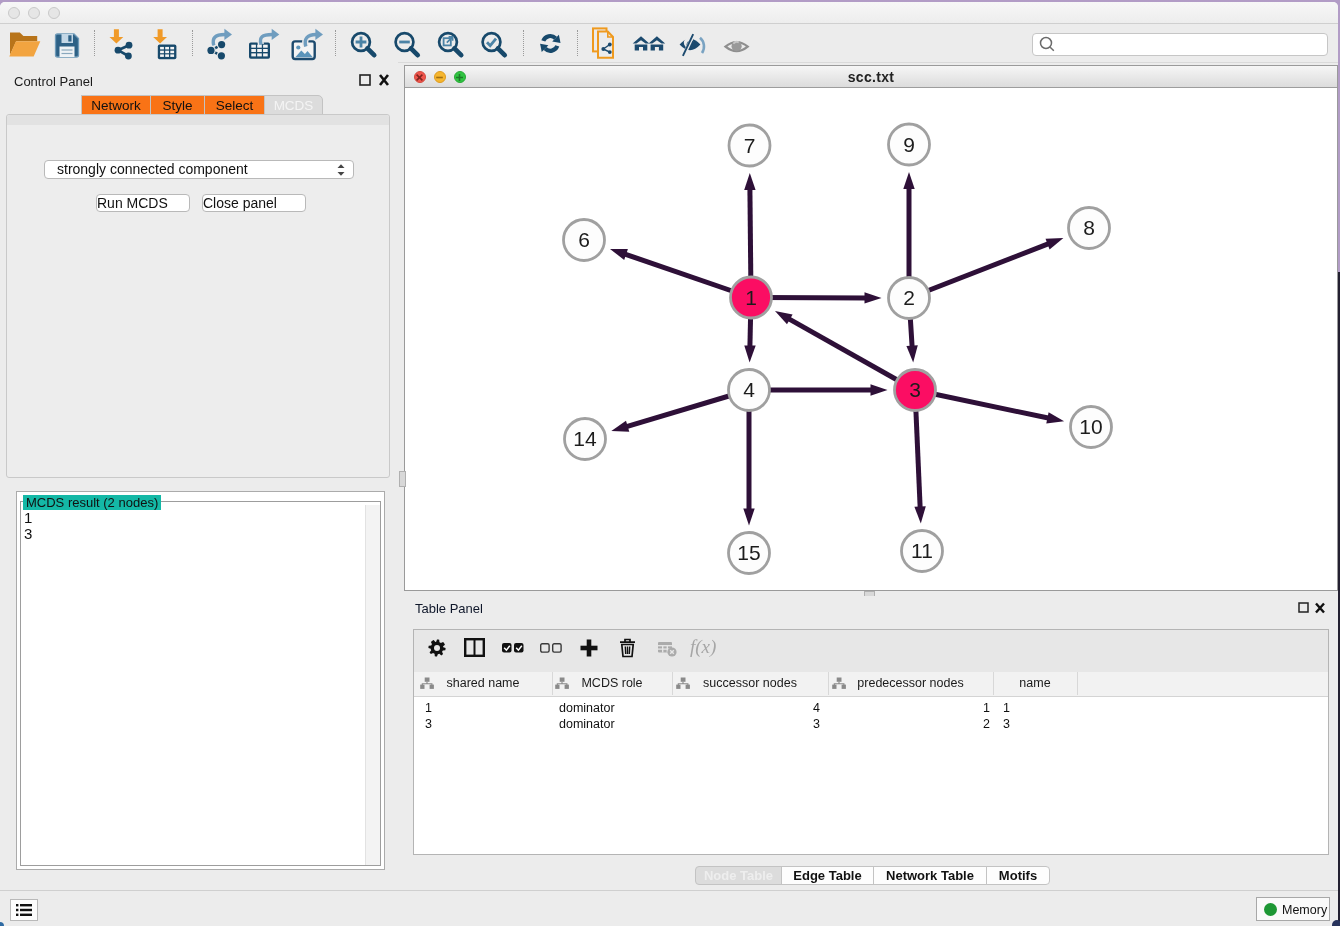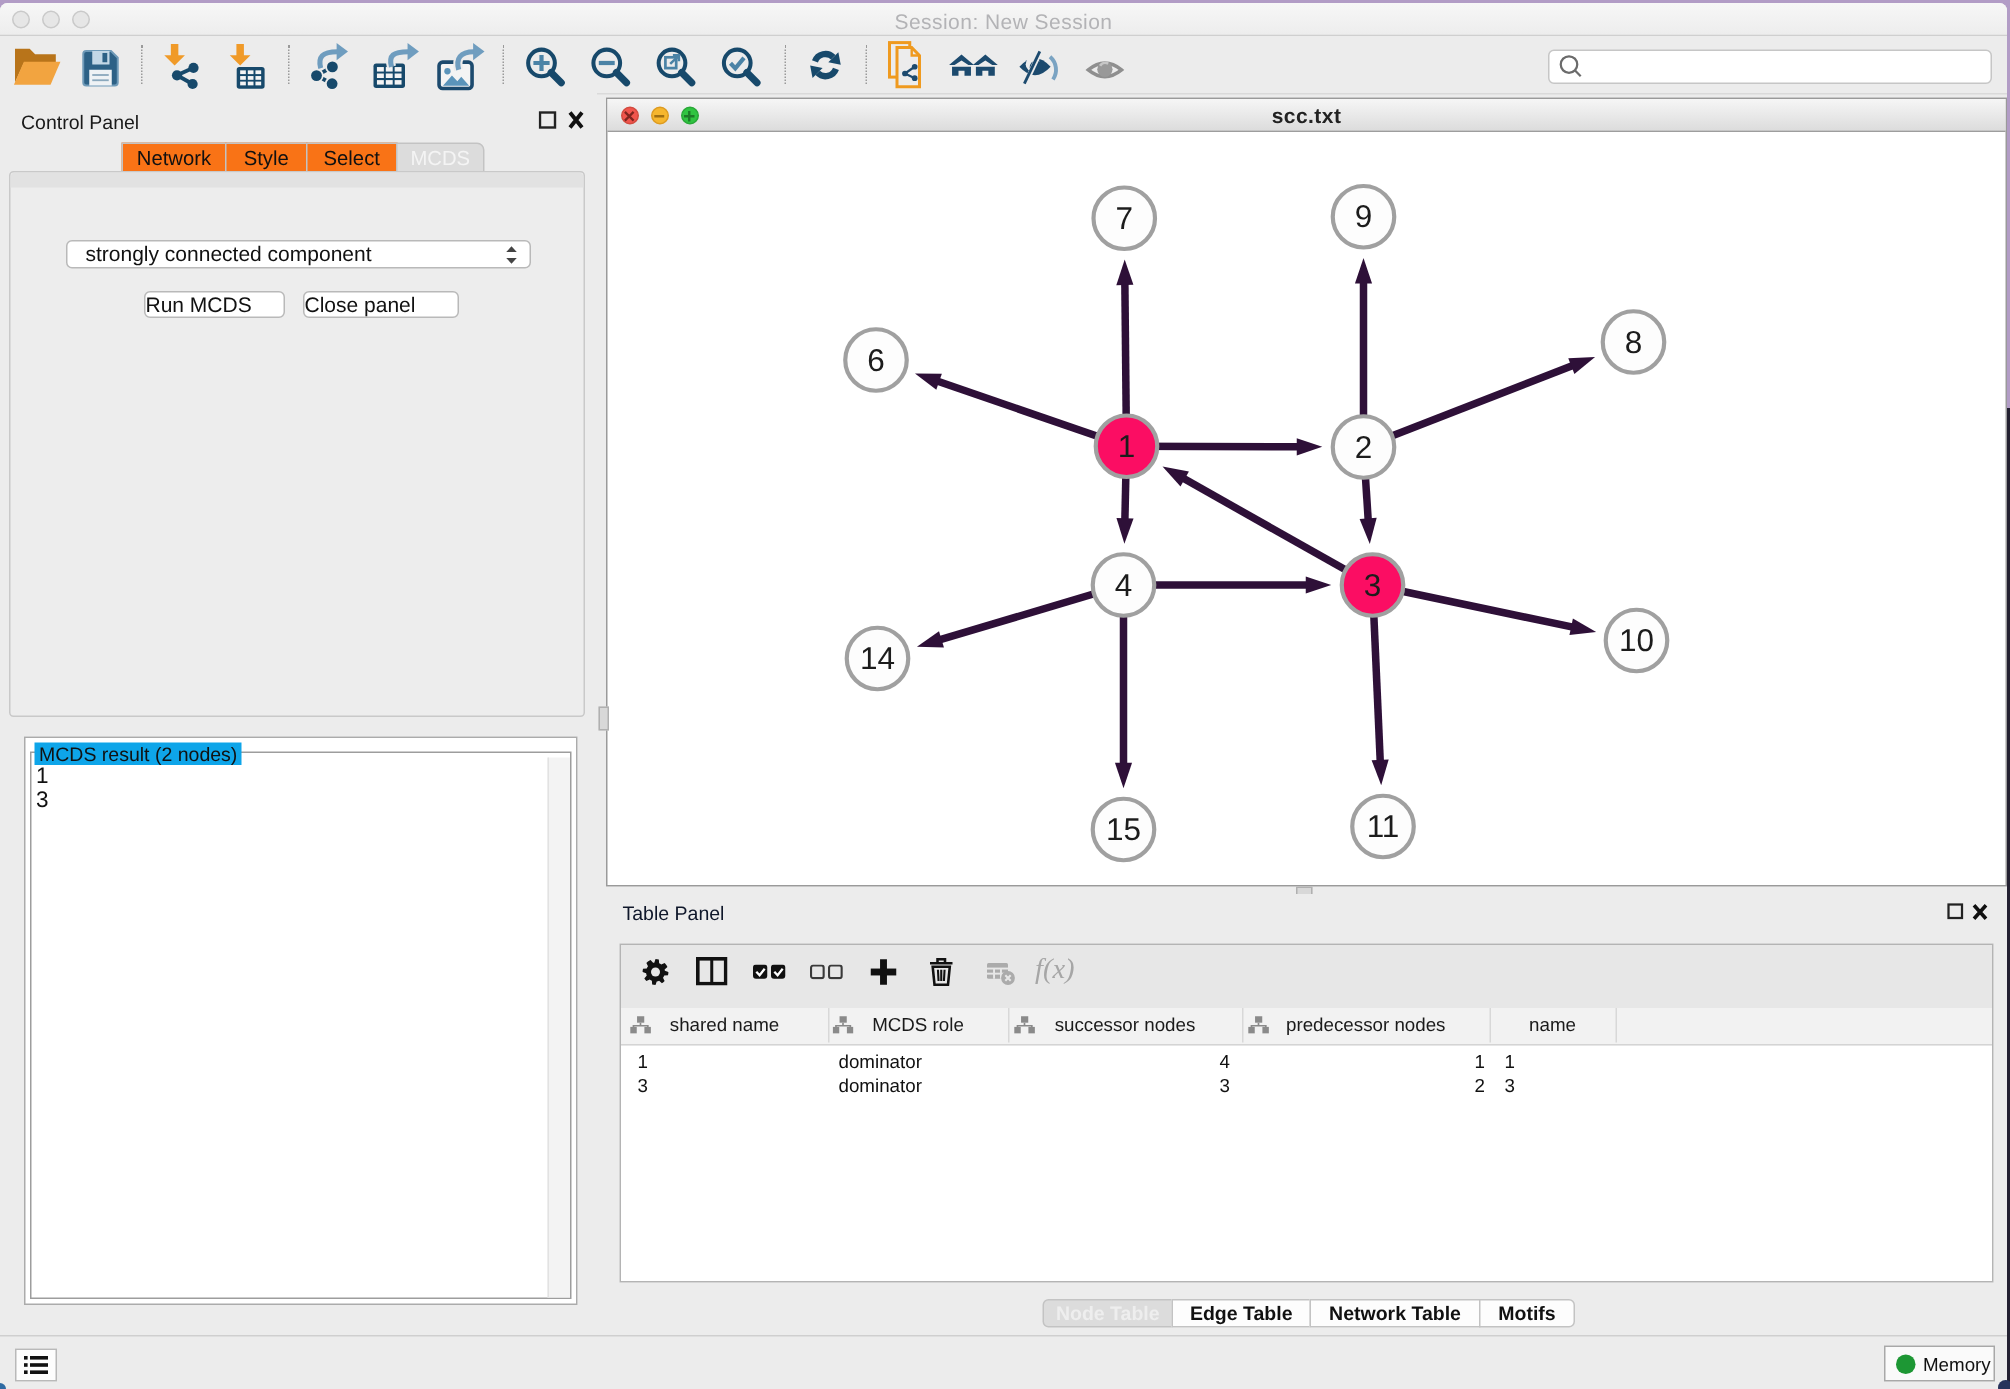--- a/index.html
+++ b/index.html
@@ -35,21 +35,21 @@
   #dropdown{position:absolute;left:44px;top:98px;width:310px;height:19px;background:#fff;
        border:1px solid #b9b9b9;border-radius:4px;box-sizing:border-box;
        font-size:14px;color:#111;line-height:17px;padding-left:12px;}
   .btn{position:absolute;top:132px;height:18px;background:#fff;border:1px solid #b9b9b9;
        border-radius:4px;box-sizing:border-box;font-size:14px;color:#111;
        line-height:16px;}
   #mcdsbox{position:absolute;left:16px;top:429px;width:367px;height:377px;
        background:#fff;border:1px solid #ababab;}
   #fieldset{position:absolute;left:3px;top:9px;right:3px;bottom:3px;
        border:1px solid #9d9d9d;}
-  #legend{position:absolute;left:6px;top:2.5px;background:#0ea5e9;padding:0 3px;
+  #legend{position:absolute;left:6px;top:2.5px;background:#14b8a6;padding:0 3px;
        font-size:13px;color:#111;}
   #scrollstrip{position:absolute;right:4px;top:13px;width:14px;bottom:4px;
        background:#f3f3f3;border-left:1px solid #e2e2e2;}
   
   #netwin{position:absolute;left:404px;top:65px;width:934px;height:526px;
       background:#fff;border:1px solid #9a9a9a;box-sizing:border-box;padding-left:48px;}
   #nettitle{position:absolute;left:0;top:0;right:0;height:21px;
       background:linear-gradient(#f6f6f6,#dcdcdc);border-bottom:1px solid #9d9d9d;}
   .tl2{position:absolute;top:4.5px;width:12px;height:12px;border-radius:50%;box-sizing:border-box;}
   
@@ -70,21 +70,20 @@
   #statusbar{position:absolute;left:0;right:2px;bottom:0;height:35px;background:#ececec;
       border-top:1px solid #cfcfcf;}
 </style></head>
 <body>
 <div id="win"></div>
 <div class="abs" style="right:0;top:272px;width:2px;bottom:0;background:#232031;"></div>
 <div id="titlebar">
   <div class="tl" style="left:8px;"></div>
   <div class="tl" style="left:28px;"></div>
   <div class="tl" style="left:48px;"></div>
-  <div id="wtitle">Session: New Session</div>
 </div>
 <div id="toolbar">
 <div class="tsep" style="left:93.5px;"></div>
     <div class="tsep" style="left:191.5px;"></div>
     <div class="tsep" style="left:335px;"></div>
     <div class="tsep" style="left:523px;"></div>
     <div class="tsep" style="left:577px;"></div>
 <svg style="position:absolute;left:0;top:0;" width="1340" height="38" viewBox="0 24 1340 38">
       <path d="M10 55 V32.5 h9.8 l3.6 3.6 h13.8 v5.2 H16.2 z" fill="#b8741a"></path>
       <path d="M9.3 56.5 L15.9 41.2 H40.3 L33.7 56.5 z" fill="#f2a440"></path>

